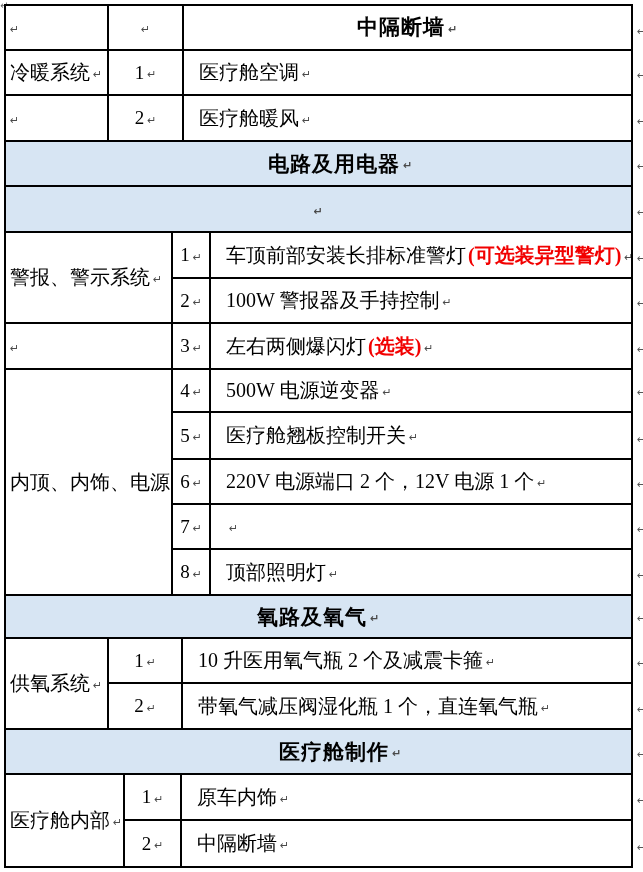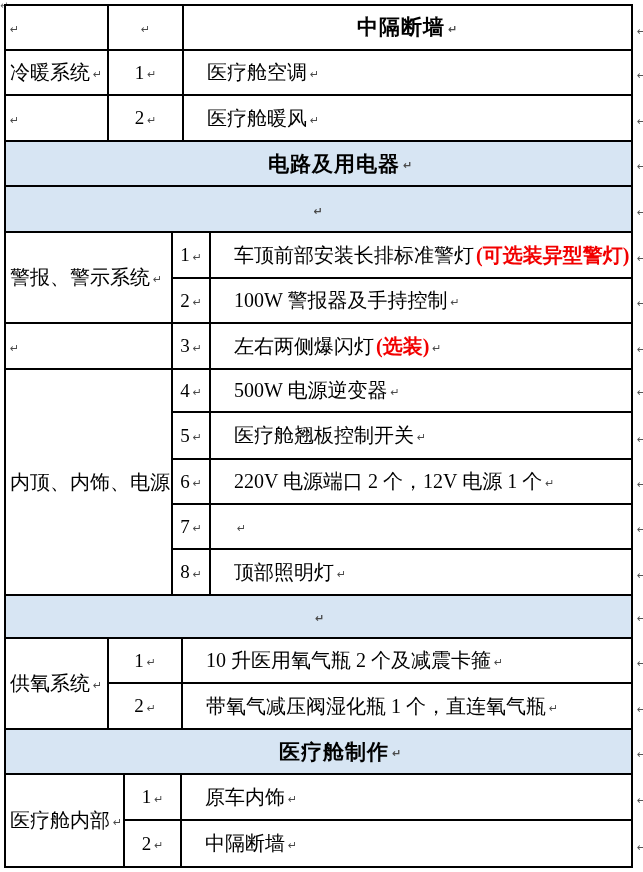--- a/index.html
+++ b/index.html
@@ -24,21 +24,21 @@
   .secC { grid-template-columns:101px 72px 1fr; grid-template-rows:43px 44px; }
   .secD { grid-template-columns:117px 55px 1fr; grid-template-rows:44px 45px; }
   .cell {
     background:#fff; display:flex; align-items:center;
     font-size:20px; line-height:1.15; white-space:nowrap; overflow:hidden;
   }
   .lab    { padding-left:4px; }
   .span2  { grid-row:span 2; }
   .span5  { grid-row:span 5; }
   .numc   { justify-content:center; font-size:19px; }
-  .item   { padding-left:23px; }
+  .item   { padding-left:15px; }
   .cellcenter { justify-content:center; }
   .hdr    { font-weight:bold; font-size:21px; letter-spacing:1px; justify-content:center; }
   .band {
     background:#d7e5f3; display:flex; align-items:center; justify-content:center;
     font-weight:bold; font-size:21px; letter-spacing:1px;
   }
   .band.h43 { height:43px;padding-left:44px; } .band.h44 { height:44px; } .band.h41 { height:41px; }
   .red { color:#f20000; font-weight:bold; margin-left:2px; }
   .pm {
     font-size:11px; color:#4a4a4a; margin-left:3px;
@@ -188,20 +188,21 @@
         <span>8</span>
         <span class="pm">↵</span>
       </div>
     <div class="cell item">
         <span>顶部照明灯</span>
         <span class="pm">↵</span>
       </div>
   </div>
 
   <div class="band h41">
+      <span>氧路及氧气</span>
       <span class="pm">↵</span>
     </div>
 
   <div class="sec secC">
     <div class="cell lab span2">
         <span>供氧系统</span>
         <span class="pm">↵</span>
       </div>
     <div class="cell numc">
         <span>1</span>

